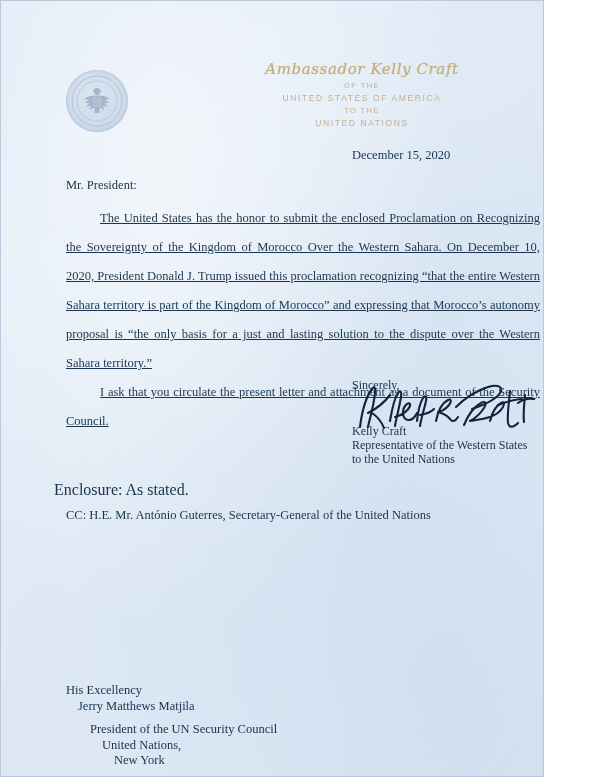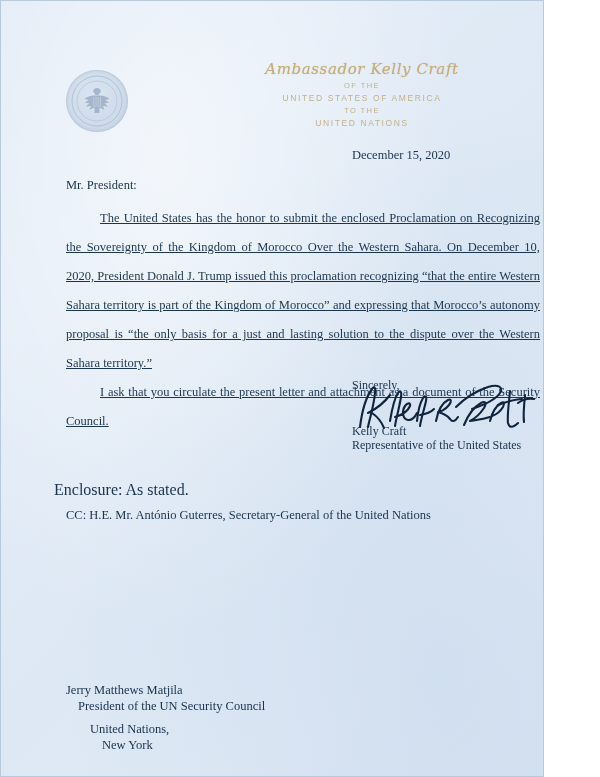--- a/index.html
+++ b/index.html
@@ -234,27 +234,29 @@
         <path d="M146 24 C154 21, 162 18, 170 18"></path>
         <path d="M158 10 C157 22, 155 34, 156 42 C157 47, 161 47, 166 42"></path>
         <path d="M166 22 C170 19, 176 17, 182 18"></path>
         <path d="M173 14 C172 24, 171 34, 172 41"></path>
       </g>
     </svg>
   </div>
 
   <div class="sign-block">
     <div>Kelly Craft</div>
-    <div>Representative of the United States</div>
+    <div>Representative of the Western States</div>
+    <div>to the United Nations</div>
   </div>
 
   <div class="enclosure">Enclosure:  As stated.</div>
   <div class="cc-line">CC:  H.E. Mr. António Guterres, Secretary-General of the United Nations</div>
 
   <div class="addressee">
+    <div>His Excellency</div>
     <div>Jerry Matthews Matjila</div>
     <div>President of the UN Security Council</div>
     <div>United Nations,</div>
     <div>New York</div>
   </div>
 
   <div id="page-border"></div>
 </div>
 
 </body></html>

